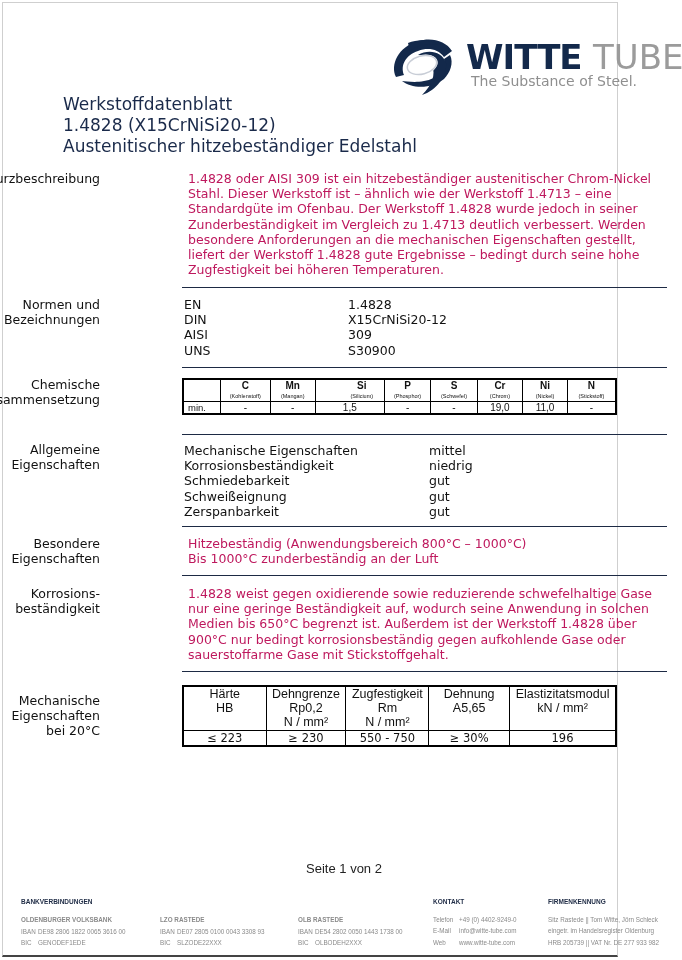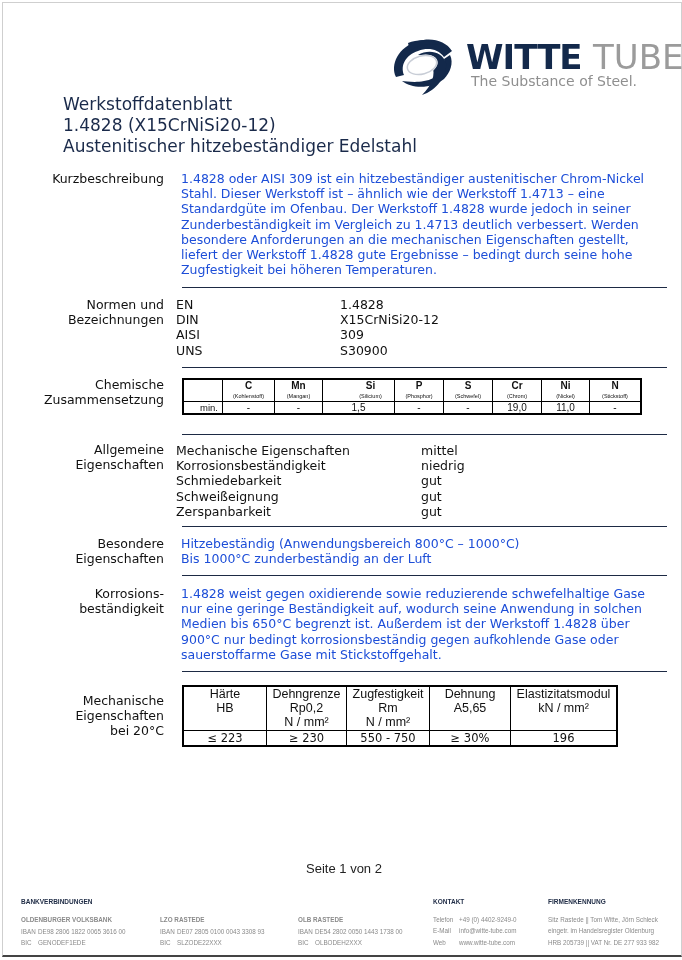--- a/index.html
+++ b/index.html
@@ -1,45 +1,45 @@
 <!DOCTYPE html>
 <html><head>
 <meta charset="utf-8">
 <style>
   html, body { margin:0; padding:0; background:#ffffff; }
   body { width:682px; height:960px; position:relative; overflow:hidden; font-family:"DejaVu Sans", sans-serif; color:#111; }
-  .page { position:absolute; left:2px; top:2px; width:680px; height:955px; border:1px solid #cfcfcf; border-bottom:2px solid #444; background:#fff; box-sizing:border-box; }
+  .page { position:absolute; left:2px; top:2px; width:616px; height:955px; border:1px solid #cfcfcf; border-bottom:2px solid #444; background:#fff; box-sizing:border-box; }
 
   
   .logo { position:absolute; left:385px; top:30px; width:290px; height:70px; }
   .logo-mark { position:absolute; left:0; top:2px; width:70px; height:62px; }
   .logo-witte { position:absolute; left:78px; top:4px; font-family:"DejaVu Sans", sans-serif; font-weight:bold; font-size:34px; letter-spacing:-1px; color:#13294b; line-height:40px; }
   .logo-tube { position:absolute; left:205px; top:4px; font-family:"DejaVu Sans", sans-serif; font-size:34px; color:#9b9b9b; line-height:40px; letter-spacing:0px; }
   .logo-tagline { position:absolute; left:83px; top:40px; font-size:14px; color:#8f8f8f; white-space:nowrap; }
 
   
   .title { position:absolute; left:36px; top:91px; font-size:17px; line-height:21px; color:#1a2a4a; font-family:"DejaVu Sans", sans-serif;margin-left:24px; }
   .title div { white-space:nowrap; }
 
   .label { position:absolute; right:517px; text-align:right; font-size:12.5px; line-height:15px; color:#111; font-family:"DejaVu Sans", sans-serif; white-space:nowrap; }
-  .text { position:absolute; left:178px; width:480px; font-size:12.5px; line-height:15.2px; font-family:"DejaVu Sans", sans-serif; color:#1d4ed8; }
+  .text { position:absolute; left:185px; width:480px; font-size:12.5px; line-height:15.2px; font-family:"DejaVu Sans", sans-serif; color:#be185d; }
   .rule { position:absolute; left:179px; width:485px; height:1px; background:#1d2a44; }
 
-  .kv { position:absolute; left:173px; font-size:12.5px; line-height:15.2px; }
+  .kv { position:absolute; left:181px; font-size:12.5px; line-height:15.2px; }
   .kv .row { display:flex; white-space:nowrap; }
   .kv .k { width:164px; }
   .kv2 .k { width:245px; }
 
   
   table.chem { position:absolute; left:179px; top:375px; border-collapse:collapse; border:2px solid #000; font-family:"Liberation Sans", sans-serif; }
   table.chem td { border:1px solid #000; text-align:center; padding:0; font-size:10px; height:11px; line-height:11px; }
   table.chem tr.head td { height:21px; line-height:10px; }
   table.chem .sym { font-weight:bold; font-size:10px; display:block; }
   table.chem .nm { font-size:5.5px; display:block; }
-  table.chem td.rl { text-align:left; padding-left:16px; font-size:9.5px; }
+  table.chem td.rl { text-align:left; padding-left:4px; font-size:9.5px; }
 
   
   table.mech { position:absolute; left:179px; top:682px; border-collapse:collapse; border:2px solid #000; font-family:"Liberation Sans", sans-serif; font-size:12.5px; }
   table.mech td { border:1px solid #000; text-align:center; vertical-align:top; padding:0; line-height:14px; }
   table.mech tr.head td { height:43px; }
   table.mech tr.vals td { height:14px; font-family:"DejaVu Sans", sans-serif; font-size:11.5px; }
 
   .pagenum { position:absolute; left:0; width:682px; top:858px; text-align:center; font-size:13px; font-family:"Liberation Sans", sans-serif; color:#222; }
 
   

